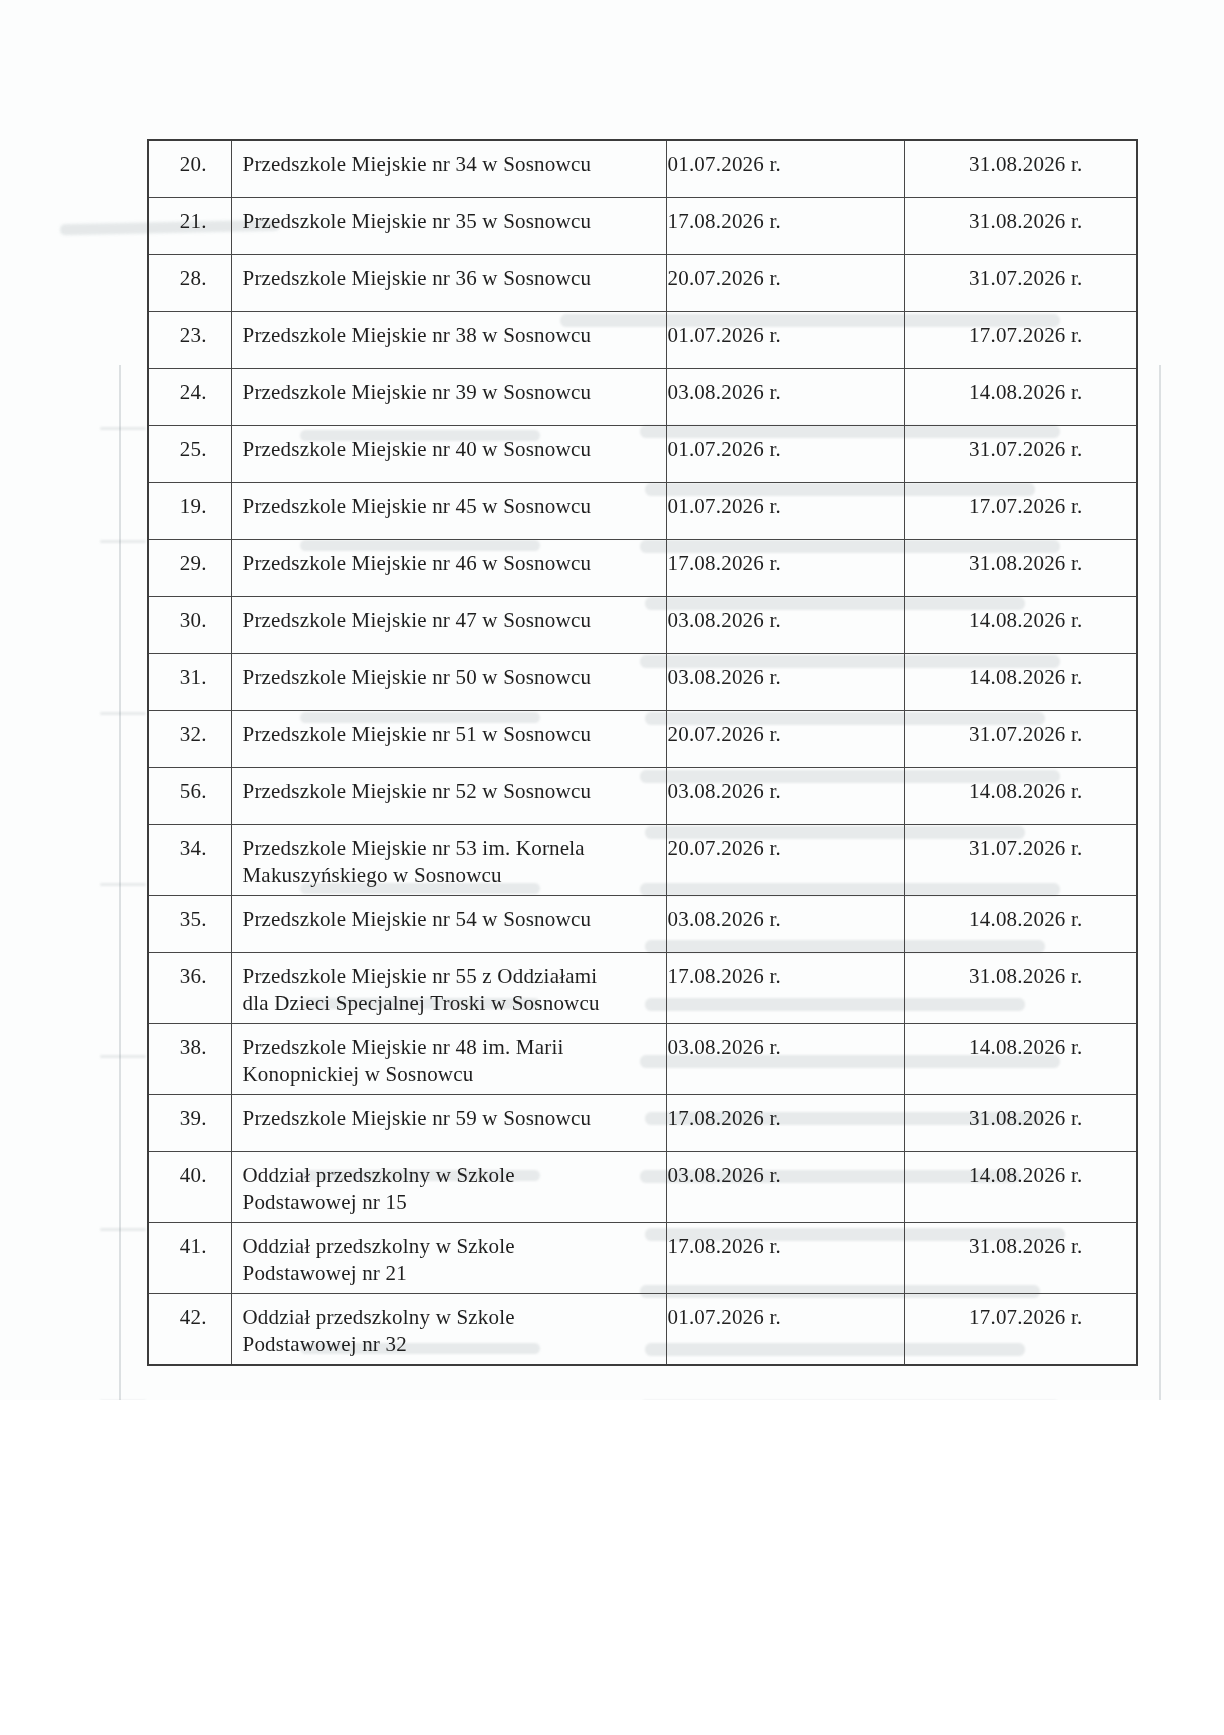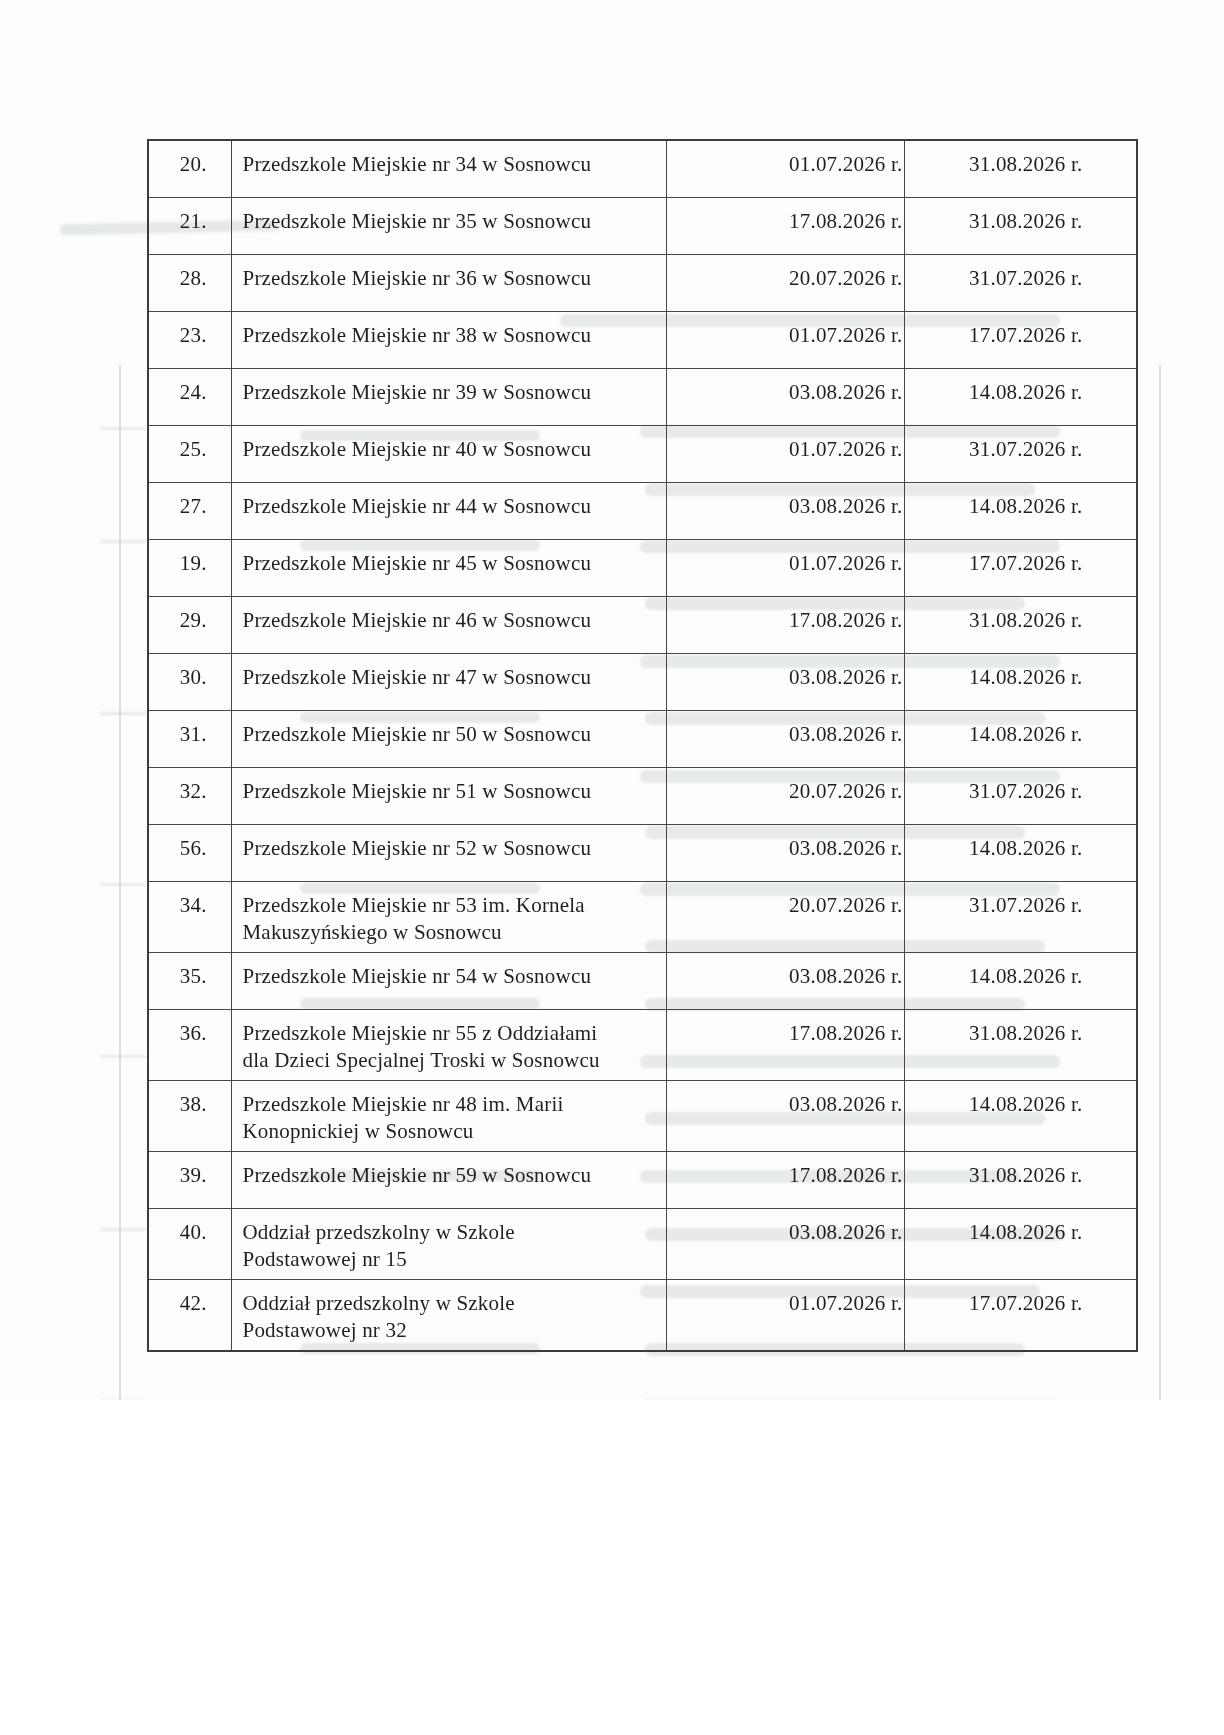--- a/index.html
+++ b/index.html
@@ -30,21 +30,21 @@
     box-sizing:border-box;
     letter-spacing:.2px;
   }
   table.schedule{border:2.4px solid #3c3c3c;}
   col.c1{width:83px;}
   col.c2{width:435px;}
   col.c3{width:238px;}
   col.c4{width:233px;}
   td.c-no{text-align:center;padding-left:8px;}
   td.c-name{padding-left:11px;padding-right:6px;white-space:pre-line;}
-  td.c-start{text-align:right;}
+  td.c-start{text-align:left;}
   td.c-end{text-align:center;padding-left:12px;}
   
   .ghost{
     position:absolute;
     background:rgba(123,137,145,.16);
     border-radius:6px;
     filter:blur(1.2px);
     pointer-events:none;
   }
   .ghost-v{
@@ -157,26 +157,20 @@
       <td class="c-start">03.08.2026 r.</td>
       <td class="c-end">14.08.2026 r.</td>
     </tr>
         <tr>
       <td class="c-no">25.</td>
       <td class="c-name">Przedszkole Miejskie nr 40 w Sosnowcu</td>
       <td class="c-start">01.07.2026 r.</td>
       <td class="c-end">31.07.2026 r.</td>
     </tr>
         <tr>
-      <td class="c-no">27.</td>
-      <td class="c-name">Przedszkole Miejskie nr 44 w Sosnowcu</td>
-      <td class="c-start">03.08.2026 r.</td>
-      <td class="c-end">14.08.2026 r.</td>
-    </tr>
-        <tr>
       <td class="c-no">19.</td>
       <td class="c-name">Przedszkole Miejskie nr 45 w Sosnowcu</td>
       <td class="c-start">01.07.2026 r.</td>
       <td class="c-end">17.07.2026 r.</td>
     </tr>
         <tr>
       <td class="c-no">29.</td>
       <td class="c-name">Przedszkole Miejskie nr 46 w Sosnowcu</td>
       <td class="c-start">17.08.2026 r.</td>
       <td class="c-end">31.08.2026 r.</td>
@@ -239,20 +233,27 @@
       <td class="c-end">31.08.2026 r.</td>
     </tr>
         <tr>
       <td class="c-no">40.</td>
       <td class="c-name">Oddział przedszkolny w Szkole
 Podstawowej nr 15</td>
       <td class="c-start">03.08.2026 r.</td>
       <td class="c-end">14.08.2026 r.</td>
     </tr>
         <tr>
+      <td class="c-no">41.</td>
+      <td class="c-name">Oddział przedszkolny w Szkole
+Podstawowej nr 21</td>
+      <td class="c-start">17.08.2026 r.</td>
+      <td class="c-end">31.08.2026 r.</td>
+    </tr>
+        <tr>
       <td class="c-no">42.</td>
       <td class="c-name">Oddział przedszkolny w Szkole
 Podstawowej nr 32</td>
       <td class="c-start">01.07.2026 r.</td>
       <td class="c-end">17.07.2026 r.</td>
     </tr>
       </tbody>
   </table>
 
   <div class="page-num-mark"></div>

